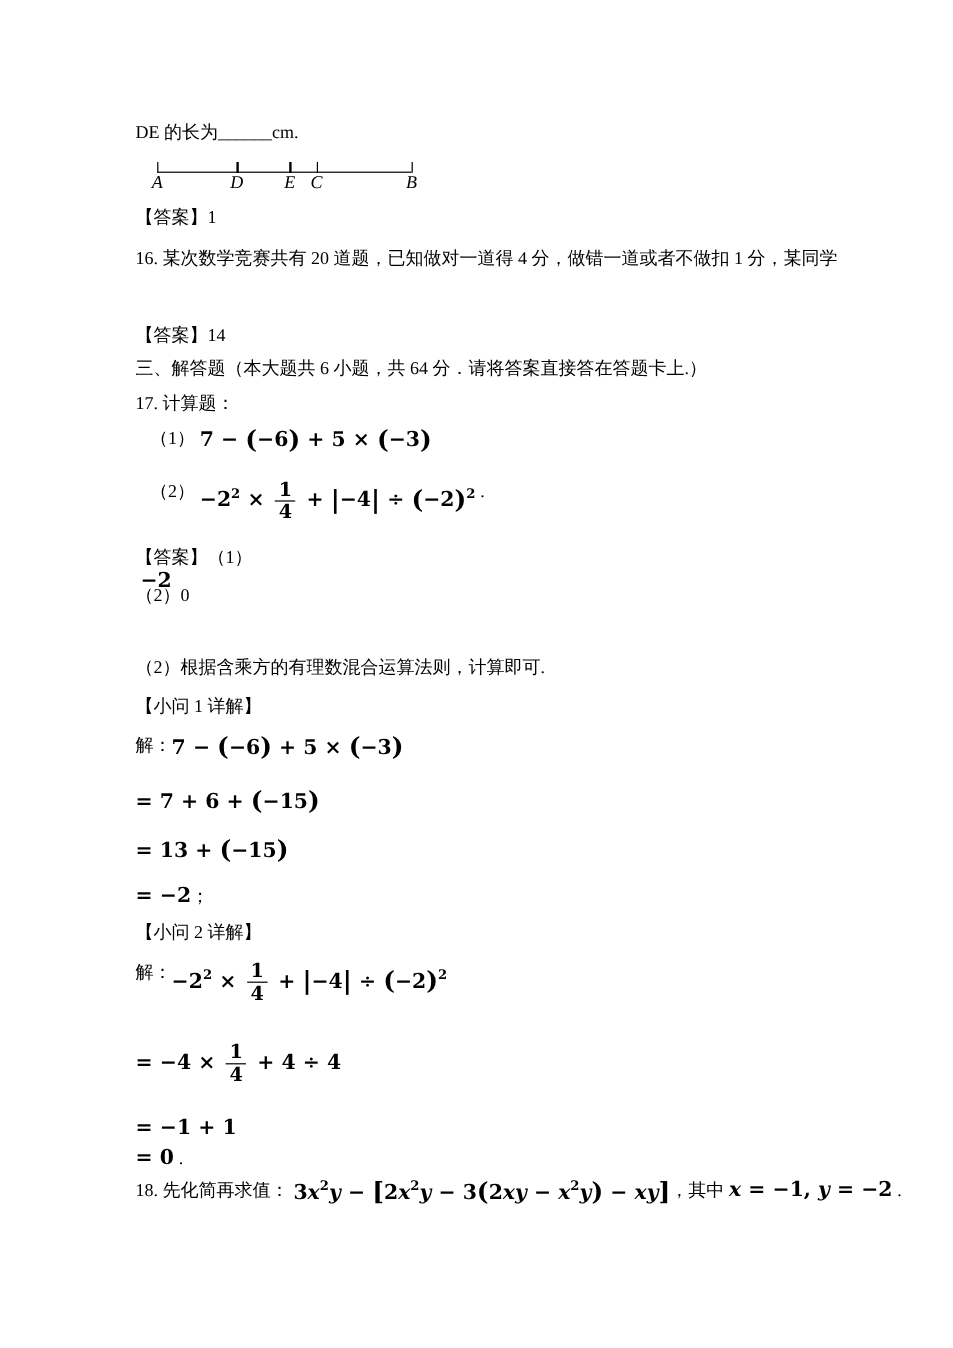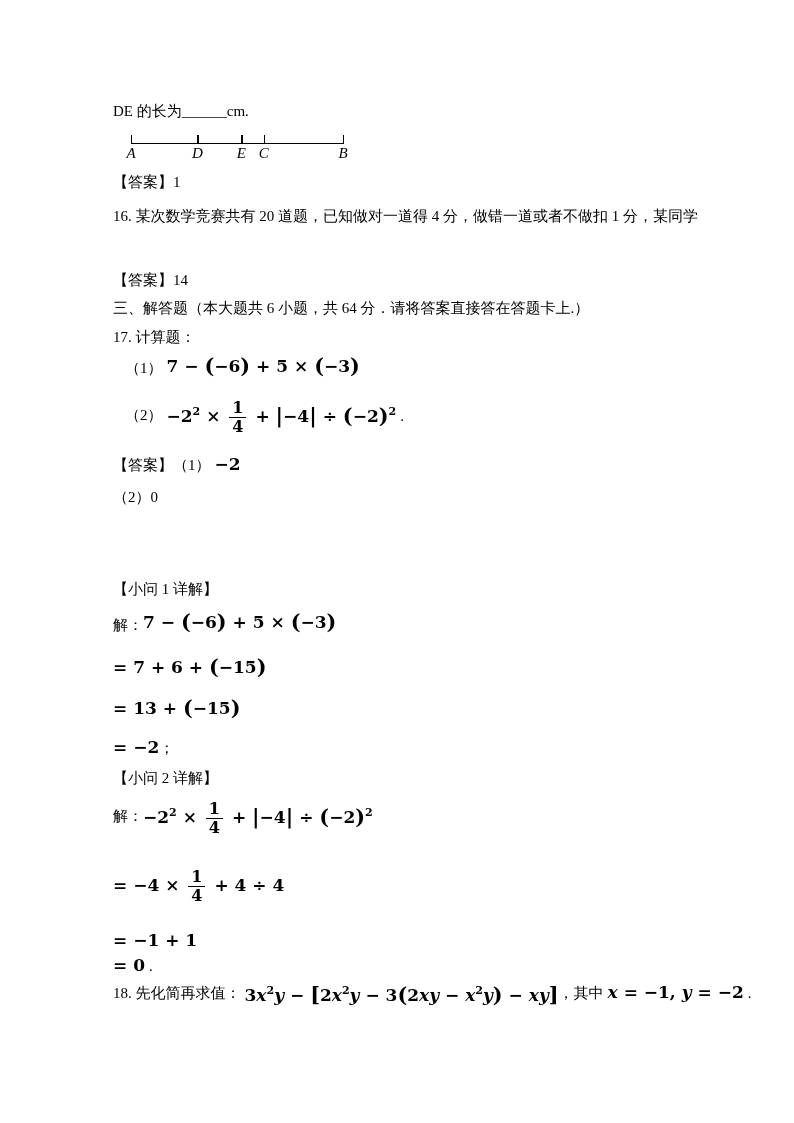--- a/index.html
+++ b/index.html
@@ -2,21 +2,21 @@
 <html><head>
 <meta charset="utf-8">
 <style>
   html,body{margin:0;padding:0;background:#ffffff;}
   .page{
     position:relative;width:794px;height:1123px;background:#ffffff;
     color:#000;font-family:"Liberation Serif","DejaVu Serif",serif;
     overflow:hidden;
   }
   .row{
-    position:absolute;left:113px;display:flex;align-items:center;
+    position:absolute;left:113px;display:flex;align-items:flex-start;
     white-space:pre;
   }
   .zh{font-size:15px;line-height:20px;font-family:"Liberation Serif","DejaVu Serif",serif;}
   .math{
     font-family:"DejaVu Serif","Liberation Serif",serif;
     font-weight:700;font-size:17px;line-height:1.15;white-space:pre;
   }
   .math .mvar{font-style:italic;}
   .math .msup{font-size:11px;vertical-align:7px;letter-spacing:0;}
   .math .paren{font-size:1.22em;line-height:1;vertical-align:-1px;}
@@ -38,21 +38,21 @@
   
   #r-q15{top:101px;}
   #r-a15{top:172px;}
   #r-q16a{top:206px;}
   #r-q16b{top:238px;}
   #r-a16{top:270px;}
   #r-sec3{top:298px;}
   #r-q17{top:327px;}
   #r-q17i1{top:356px;}
   #r-q17i2{top:400px;}
-  #r-a17a{top:455px;}
+  #r-a17a{top:455px;flex-direction:column;}
   #r-a17b{top:487px;}
   #r-ex1{top:517px;}
   #r-ex2{top:547px;}
   #r-d1{top:579px;}
   #r-jie1{top:612px;}
   #r-s12{top:657px;}
   #r-s13{top:698px;}
   #r-s14{top:738px;}
   #r-d2{top:768px;}
   #r-jie2{top:801px;}
@@ -124,20 +124,23 @@
   <div class="row zh" id="r-a17a">
     <span>【答案】（1）</span>
     <span class="math gap-s" style="margin-bottom:1px"><span>−2</span></span>
   </div>
 
   <div class="row zh" id="r-a17b">
     <span>（2）0</span>
   </div>
 
 
+  <div class="row zh" id="r-ex2">
+    <span>（2）根据含乘方的有理数混合运算法则，计算即可.</span>
+  </div>
 
   <div class="row zh" id="r-d1">
     <span>【小问 1 详解】</span>
   </div>
 
   <div class="row zh" id="r-jie1">
     <span>解：</span>
     <span class="math lift5"><span>7 − </span><span class="paren">(</span><span>−6</span><span class="paren">)</span><span> + 5 × </span><span class="paren">(</span><span>−3</span><span class="paren">)</span></span>
   </div>
 

